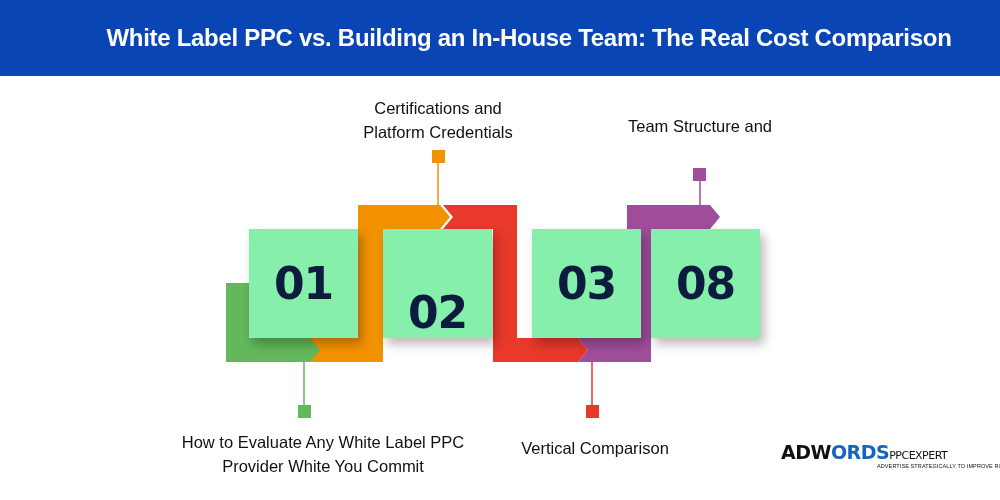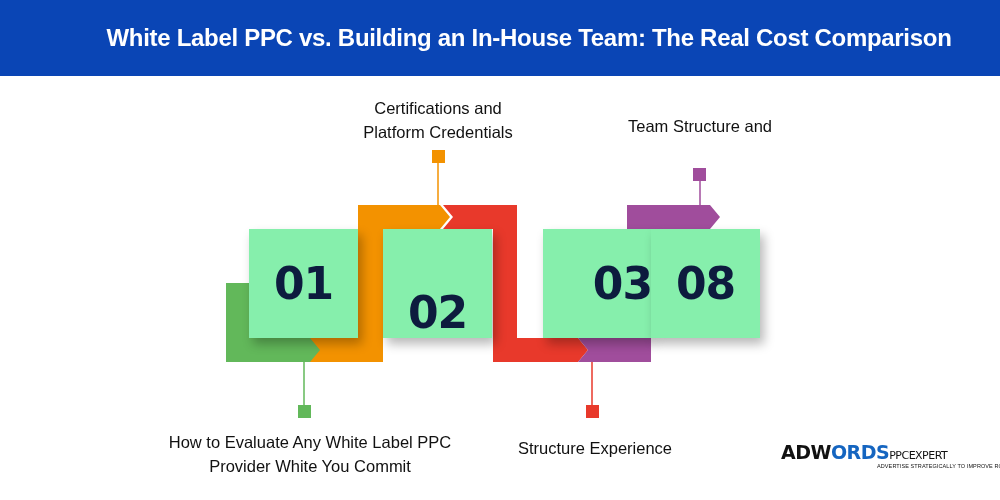--- a/index.html
+++ b/index.html
@@ -45,37 +45,37 @@
   <line x1="700" y1="180" x2="700" y2="205" stroke="#a04d9c" stroke-width="1.5"></line>
   <rect x="693" y="168" width="13" height="13" fill="#a04d9c"></rect>
 </svg>
 
 <div class="box" style="left:249px; top:229px;">
   <span>01</span>
 </div>
 <div class="box" style="left:383px; top:229px;align-items:flex-end;">
   <span>02</span>
 </div>
-<div class="box" style="left:543px; top:229px;justify-content:flex-end;">
+<div class="box" style="left:532px; top:229px;">
   <span>03</span>
 </div>
 <div class="box" style="left:651px; top:229px;">
   <span>08</span>
 </div>
 
-<div class="label" style="left:150px; top:430px; width:320px;">
+<div class="label" style="left:163px; top:430px; width:320px;">
   <div>How to Evaluate Any White Label PPC</div>
   <div>Provider White You Commit</div>
 </div>
 <div class="label" style="left:328px; top:96px; width:220px;">
   <div>Certifications and</div>
   <div>Platform Credentials</div>
 </div>
 <div class="label" style="left:500px; top:436px; width:190px;">
-  <div>Structure Experience</div>
+  <div>Vertical Comparison</div>
 </div>
 <div class="label" style="left:560px; top:114px; width:280px;">
   <div>Team Structure and</div>
 </div>
 
 <div class="logo">
   <div class="main"><span>ADW</span><span class="b">O</span><span class="b">RDS</span><span class="ppc">PPCEXPERT</span></div>
   <div class="tag">ADVERTISE STRATEGICALLY TO IMPROVE ROI</div>
 </div>
 

